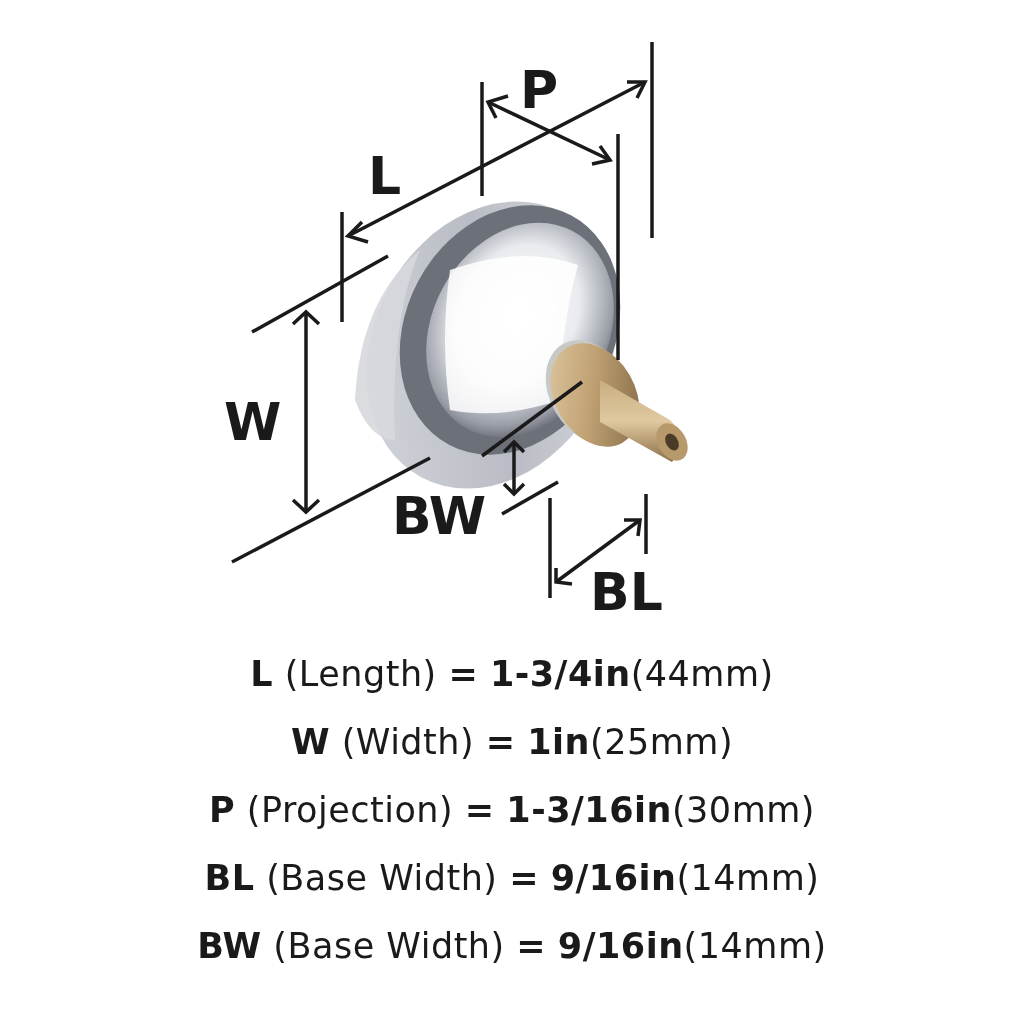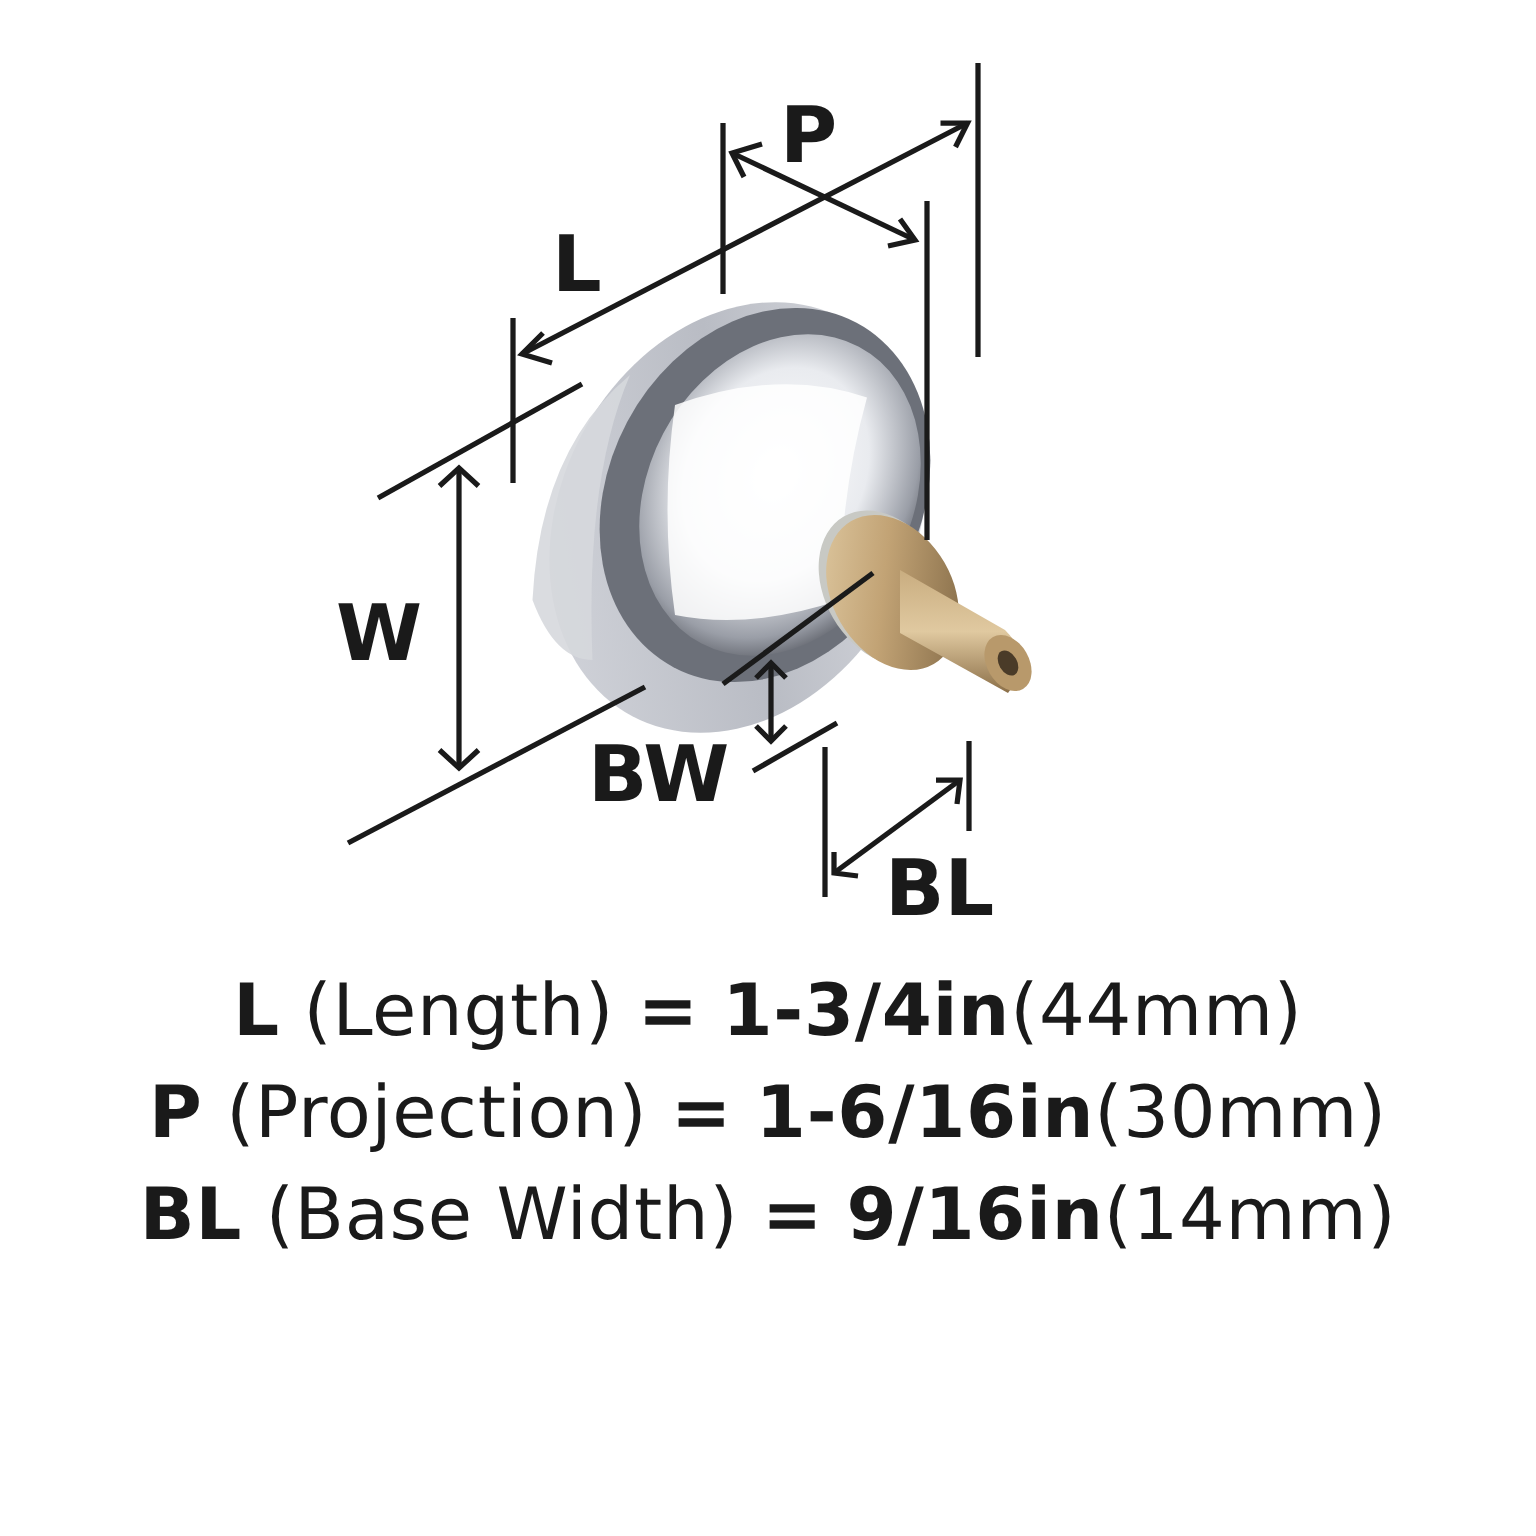--- a/index.html
+++ b/index.html
@@ -1,20 +1,20 @@
 <!DOCTYPE html>
 <html><head>
 <meta charset="utf-8">
 <style>
   html, body { margin: 0; padding: 0; background: #ffffff; }
   body { width: 1024px; height: 1024px; position: relative; overflow: hidden; font-family: "DejaVu Sans", sans-serif; color: #1a1a1a; }
   #diagram { position: absolute; left: 0; top: 0; width: 1024px; height: 640px; }
   .dim-label { font-family: "DejaVu Sans", sans-serif; font-weight: bold; fill: #1a1a1a; }
   #specs { position: absolute; left: 0; top: 640px; width: 1024px; text-align: center; }
-  .spec-row { height: 68px; line-height: 68px; font-size: 48px; white-space: nowrap; letter-spacing: 0.5px; }
+  .spec-row { height: 68px; line-height: 68px; font-size: 35px; white-space: nowrap; letter-spacing: 0.5px; }
   .spec-row .abbr { font-weight: bold; }
   .spec-row .name { font-weight: normal; }
   .spec-row .eq { font-weight: bold; }
   .spec-row .inch { font-weight: bold; }
   .spec-row .mm { font-weight: normal; }
 </style>
 </head>
 <body>
 
 <svg id="diagram" viewBox="0 0 1024 640" xmlns="http://www.w3.org/2000/svg">
@@ -114,24 +114,36 @@
 </svg>
 
 <div id="specs">
   <div class="spec-row">
     <span class="abbr">L</span>
     <span class="name">(Length)</span>
     <span class="eq">=</span>
     <span class="inch">1-3/4in</span><span class="mm">(44mm)</span>
   </div>
   <div class="spec-row">
+    <span class="abbr">W</span>
+    <span class="name">(Width)</span>
+    <span class="eq">=</span>
+    <span class="inch">1in</span><span class="mm">(25mm)</span>
+  </div>
+  <div class="spec-row">
     <span class="abbr">P</span>
     <span class="name">(Projection)</span>
     <span class="eq">=</span>
-    <span class="inch">1-6/16in</span><span class="mm">(30mm)</span>
+    <span class="inch">1-3/16in</span><span class="mm">(30mm)</span>
   </div>
   <div class="spec-row">
     <span class="abbr">BL</span>
     <span class="name">(Base Width)</span>
     <span class="eq">=</span>
     <span class="inch">9/16in</span><span class="mm">(14mm)</span>
   </div>
+  <div class="spec-row">
+    <span class="abbr">BW</span>
+    <span class="name">(Base Width)</span>
+    <span class="eq">=</span>
+    <span class="inch">9/16in</span><span class="mm">(14mm)</span>
+  </div>
 </div>
 
 </body></html>

